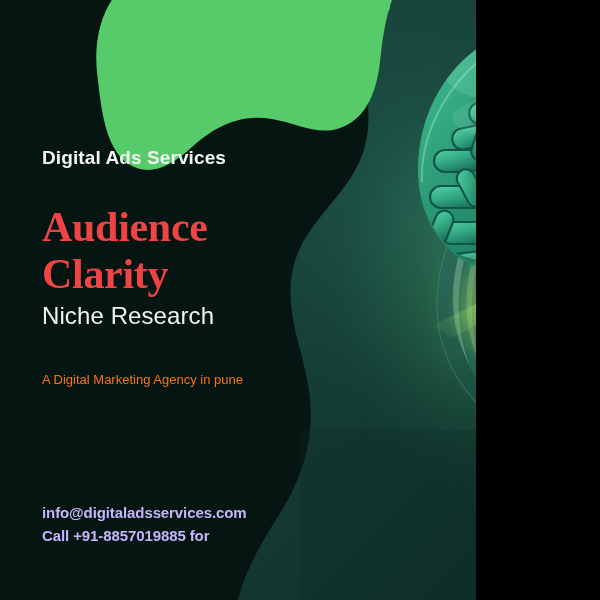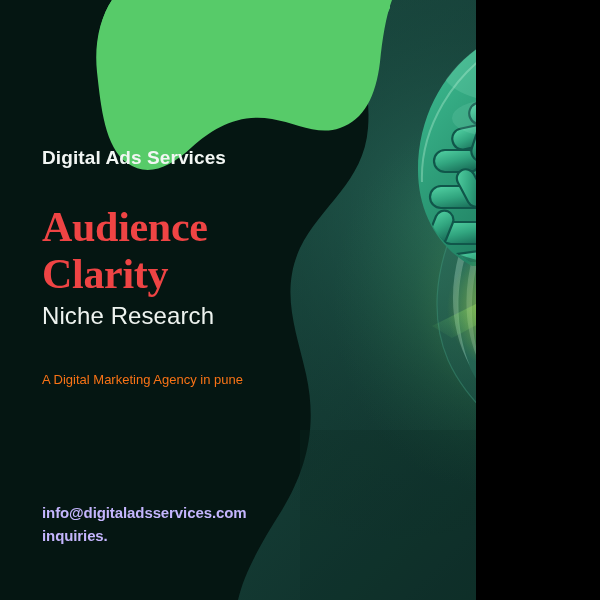--- a/index.html
+++ b/index.html
@@ -313,17 +313,17 @@
     <div class="subheads">
       <span>Niche Research</span>
     </div>
 
     <div class="agency">
       <span class="agency-line1">A Digital Marketing Agency in pune</span>
     </div>
 
     <div class="contact">
       <span>info@digitaladsservices.com</span>
-      <span>inquiries.</span>
+      <span>Call +91-8857019885 for</span>
     </div>
 
   </div>
 </div>
 
 </body></html>

